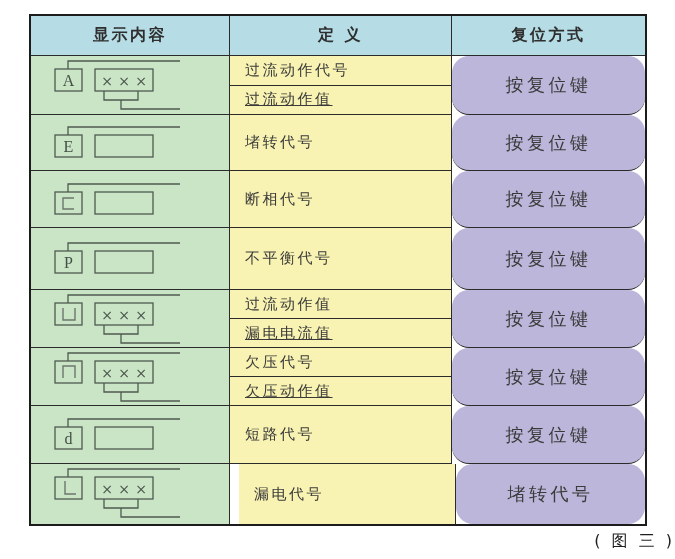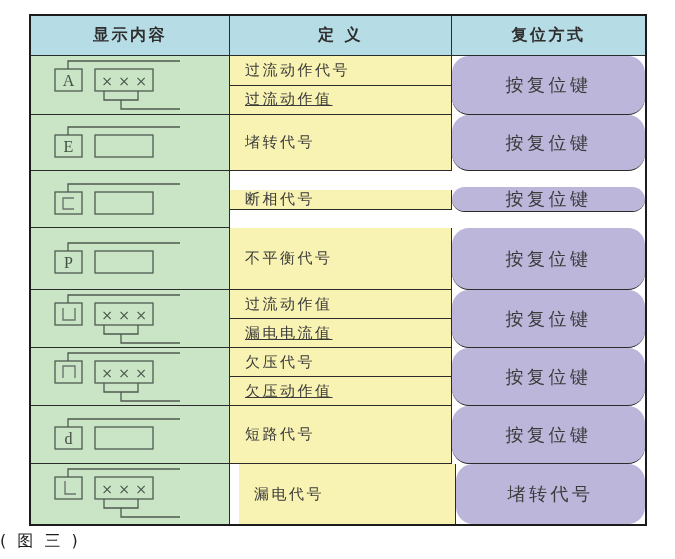--- a/index.html
+++ b/index.html
@@ -59,21 +59,21 @@
   .reset-cell{
     display:flex;align-items:center;justify-content:center;
     font-size:18px;letter-spacing:3.5px;
     white-space:nowrap;
     border-radius:17px;
   }
   .diagram-cell svg{display:block;}
   .caption{
     position:absolute;
     left:0;top:531px;width:675px;
-    text-align:left;
+    text-align:right;
     font-size:16px;letter-spacing:3px;
     color:#1e1e1e;
   }
 </style>
 </head>
 <body>
 
 <div class="figure-table">
   <div class="t-row header-row">
     <div class="cell c1">显示内容</div>
@@ -114,21 +114,21 @@
             </g>
             <text x="37.5" y="37" text-anchor="middle" font-family="&quot;Liberation Serif&quot;,&quot;DejaVu Serif&quot;,serif" font-size="16" fill="#454f46">E</text>
           </svg>
         </div>
     <div class="cell c2 def-cell">
           <div class="def-line">堵转代号</div>
         </div>
     <div class="cell c3 reset-cell">按复位键</div>
   </div>
 
-  <div class="t-row" style="height: 57px; align-items: center;">
+  <div class="t-row" style="height: 57px;">
     <div class="cell c1 diagram-cell">
           <svg width="198" height="56" viewBox="0 0 198 56">
             <g stroke="var(--c-line)" stroke-width="1.3" fill="none">
               <rect x="24" y="21" width="27" height="22"></rect>
               <rect x="64" y="21" width="58" height="22"></rect>
               <path d="M37,21 V13 H149"></path>
             </g>
             <path d="M43,27 H32 V38 H43" stroke="#6d776d" stroke-width="1.4" fill="none"></path>
           </svg>
         </div>

